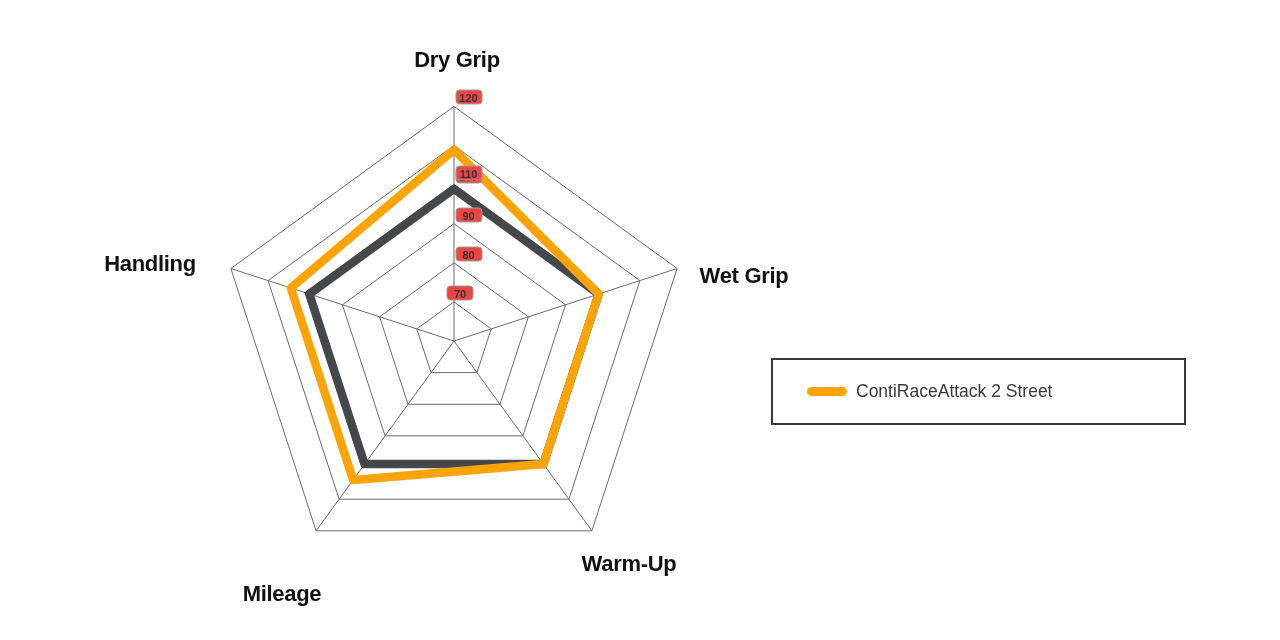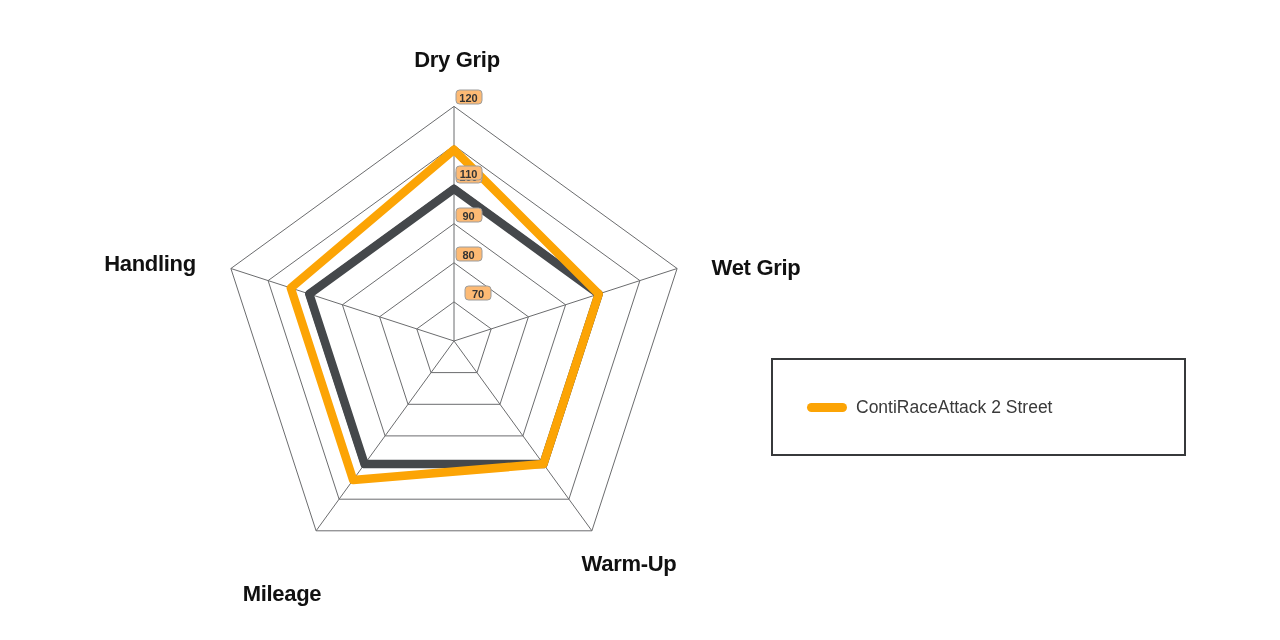--- a/index.html
+++ b/index.html
@@ -9,25 +9,25 @@
   }
   #stage{position:absolute;left:0;top:0;width:1280px;height:640px;}
   #radar-svg{position:absolute;left:0;top:0;}
   .axis-label{
     position:absolute;transform:translate(-50%,-50%);
     font-size:22px;font-weight:bold;color:#111111;letter-spacing:-0.3px;white-space:nowrap;text-align:center;
   }
   .tick-label{
     position:absolute;transform:translate(-50%,-50%);
     width:27px;height:15px;line-height:15px;text-align:center;
-    background:#fdba74;border:1px solid #9c9c9c;border-radius:4px;
+    background:#ef4444;border:1px solid #9c9c9c;border-radius:4px;
     font-size:11px;font-weight:bold;color:#333333;box-sizing:border-box;
   }
   #legend{
-    position:absolute;left:771px;top:358px;width:415px;height:98px;
+    position:absolute;left:771px;top:358px;width:415px;height:67px;
     background:#ffffff;border:2px solid #37393b;box-sizing:border-box;
     display:flex;flex-direction:column;justify-content:center;gap:9px;padding-left:34px;
   }
   .legend-row{display:flex;align-items:center;gap:9px;}
   .legend-swatch{width:40px;height:9px;border-radius:4.5px;flex:0 0 auto;}
   .legend-text{font-size:17.5px;color:#3a3a3a;white-space:nowrap;}
 </style>
 </head>
 <body>
 
@@ -42,27 +42,27 @@
       <line x1="454" y1="341" x2="454.0" y2="106.4" stroke="#6b6c6e" stroke-width="1"></line>
       <line x1="454" y1="341" x2="677.1" y2="268.5" stroke="#6b6c6e" stroke-width="1"></line>
       <line x1="454" y1="341" x2="591.9" y2="530.8" stroke="#6b6c6e" stroke-width="1"></line>
       <line x1="454" y1="341" x2="316.1" y2="530.8" stroke="#6b6c6e" stroke-width="1"></line>
       <line x1="454" y1="341" x2="230.9" y2="268.5" stroke="#6b6c6e" stroke-width="1"></line>
       <polygon points="454.0,188.9 598.7,294.0 543.4,464.1 364.6,464.1 309.3,294.0" fill="none" stroke="#45484B" stroke-width="8.5" stroke-linejoin="round"></polygon>
       <polygon points="454.0,149.8 598.7,294.0 543.4,464.1 353.1,479.9 290.8,288.0" fill="none" stroke="#FCA405" stroke-width="8.5" stroke-linejoin="round"></polygon>
     </svg>
 
   <div class="axis-label" style="left:457px;top:60px;">Dry Grip</div>
-  <div class="axis-label" style="left:744px;top:268px;margin-left:12px;">Wet Grip</div>
+  <div class="axis-label" style="left:744px;top:276px;">Wet Grip</div>
   <div class="axis-label" style="left:629px;top:564px;">Warm-Up</div>
   <div class="axis-label" style="left:282px;top:564px;margin-top:30px;">Mileage</div>
   <div class="axis-label" style="left:150px;top:264px;">Handling</div>
 
   <div id="ticks">
-      <div class="tick-label" style="left: 478px; top: 292.9px;">70</div>
+      <div class="tick-label" style="left: 460px; top: 292.9px;">70</div>
       <div class="tick-label" style="left: 468.5px; top: 253.8px;">80</div>
       <div class="tick-label" style="left: 468.5px; top: 214.7px;">90</div>
       <div class="tick-label" style="left: 468.5px; top: 175.6px;">100</div>
       <div class="tick-label" style="left: 468.5px; top: 136.5px; margin-top: 36px;">110</div>
       <div class="tick-label" style="left: 468.5px; top: 97.4px;">120</div>
     </div>
 
   <div id="legend">
     <div class="legend-row">
       <span class="legend-swatch" id="sw0" style="background: rgb(252, 164, 5);"></span>

